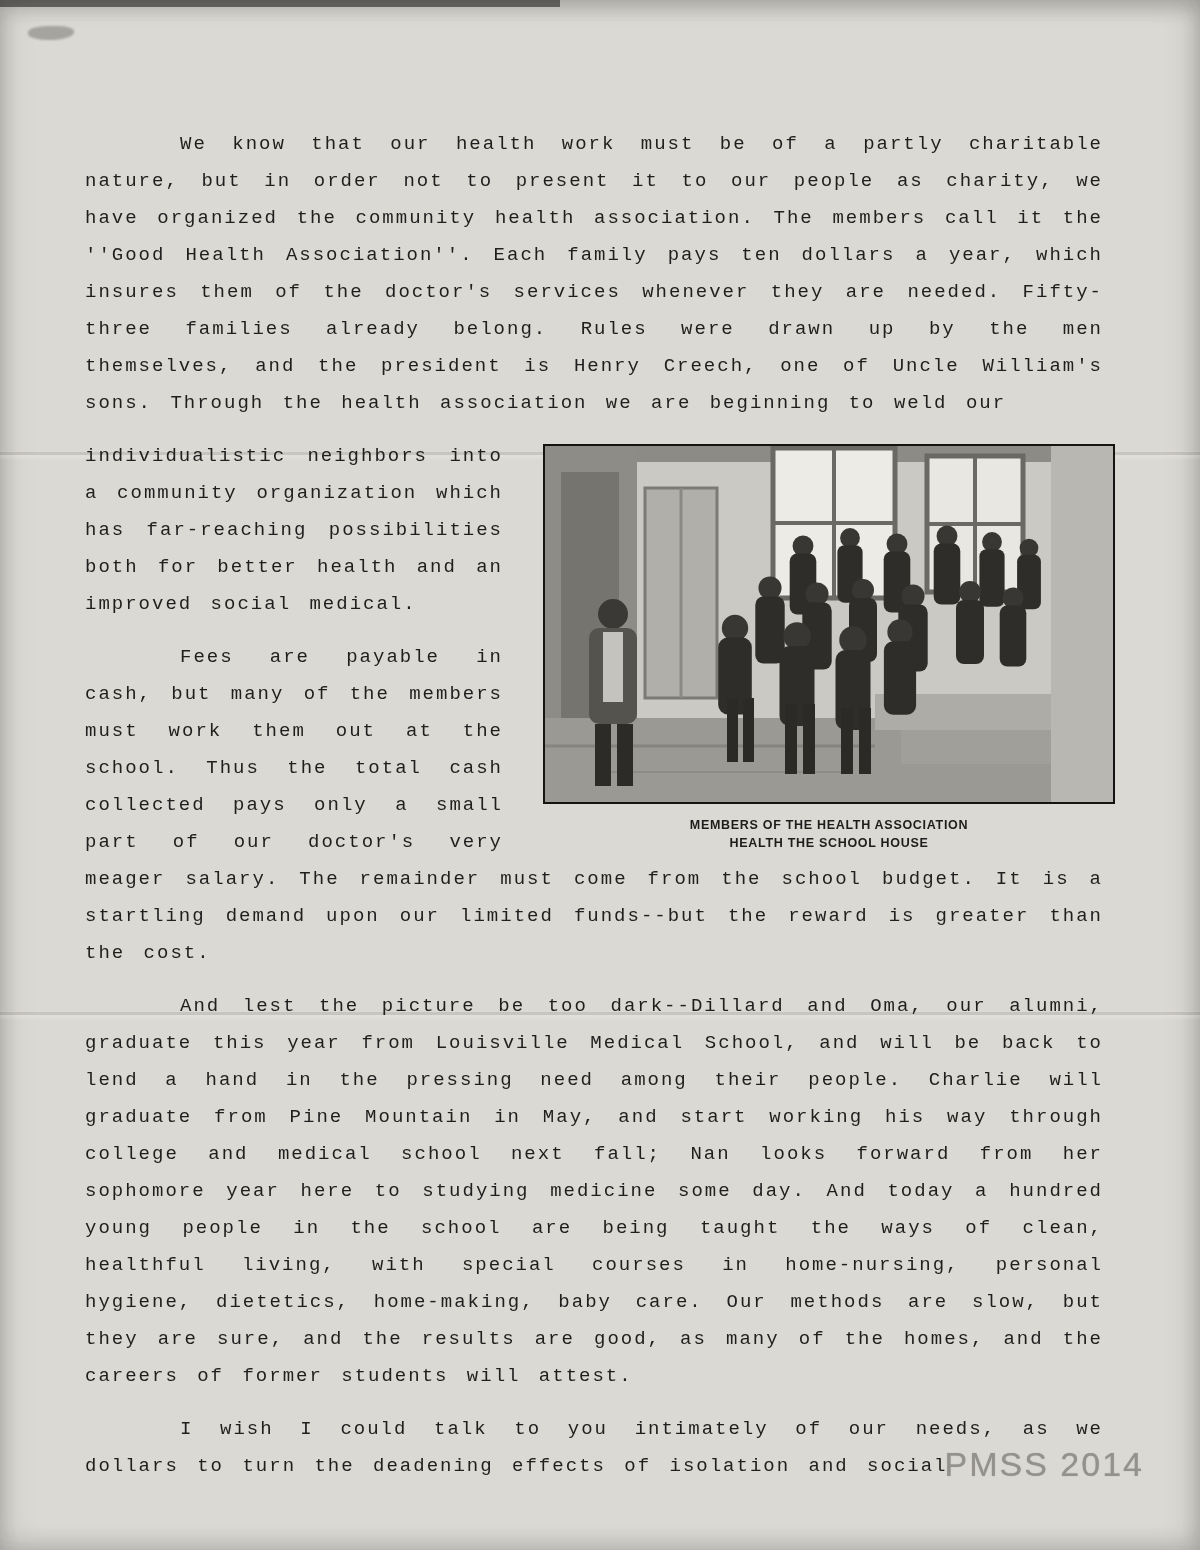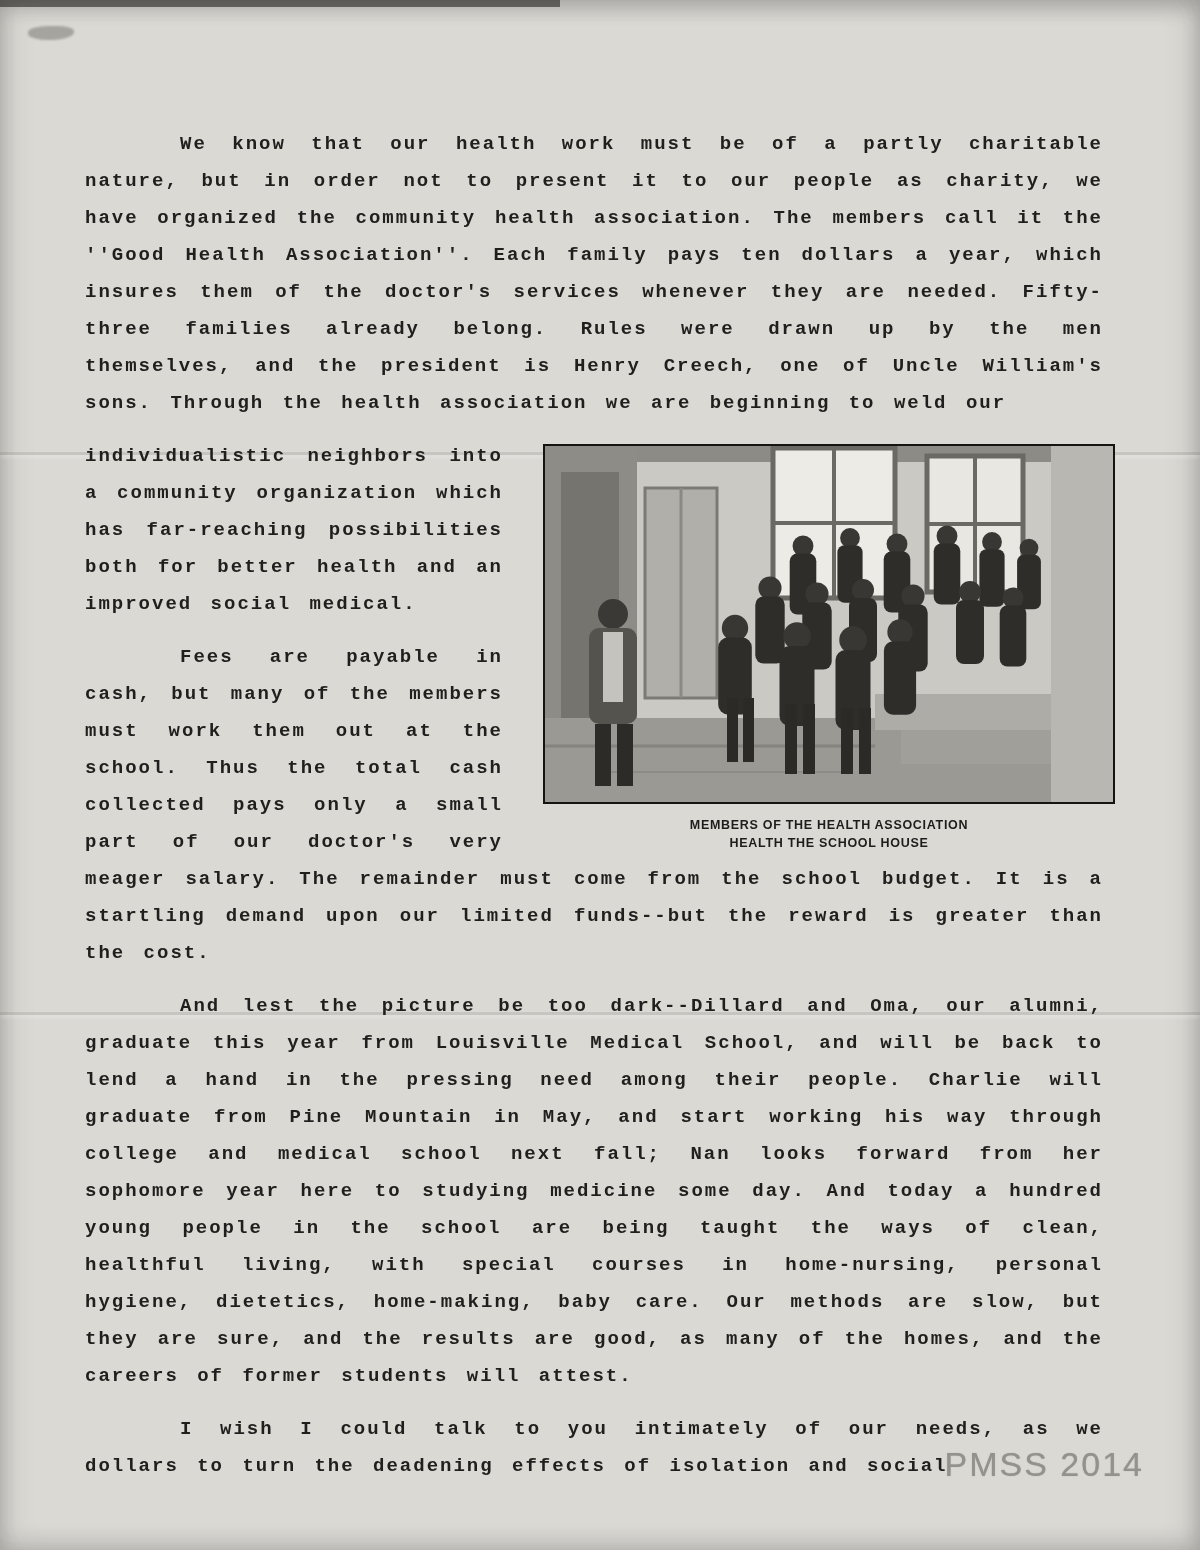--- a/index.html
+++ b/index.html
@@ -48,21 +48,20 @@
     padding: 126px 85px 0 85px;
     color: #1f1f1e;
   }
   .content p {
     margin: 0 12px 16px 0;
     font-size: 19px;
     line-height: 37px;
     letter-spacing: 2px;
     word-spacing: 5px;
     text-align: justify;
-    font-weight: bold;
   }
   .indent { text-indent: 95px; }
   .no-indent { text-indent: 0; }
 
   figure.photo {
     float: right;
     width: 572px;
     margin: 6px 0 0 40px;
   }
   .photo-frame {

